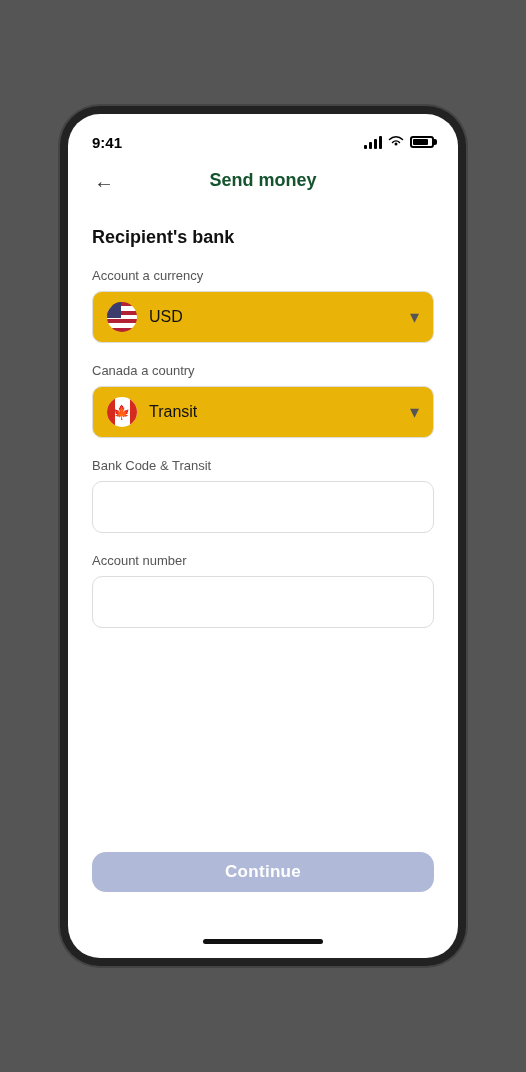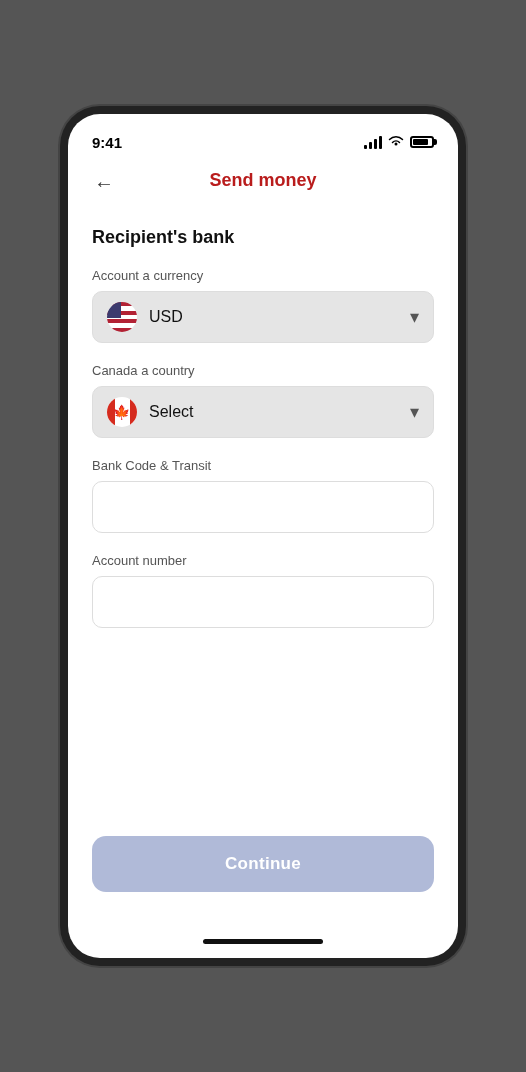--- a/index.html
+++ b/index.html
@@ -117,21 +117,21 @@
 
     .back-arrow {
       font-size: 20px;
       color: #333;
       line-height: 1;
     }
 
     .page-title {
       font-size: 18px;
       font-weight: 600;
-      color: #b91c1c;
+      color: #14532d;
     }
 
     .content {
       flex: 1;
       padding: 20px 24px;
       overflow-y: auto;
     }
 
     .section-title {
       font-size: 18px;
@@ -147,21 +147,21 @@
     .field-label {
       font-size: 13px;
       color: #555;
       margin-bottom: 8px;
     }
 
     .select-wrapper {
       position: relative;
       border: 1.5px solid #ddd;
       border-radius: 10px;
-      background: #e5e5e5;
+      background: #eab308;
       display: flex;
       align-items: center;
       padding: 8px 14px;
       height: 52px;
       cursor: pointer;
     }
 
     .flag-circle {
       width: 30px;
       height: 30px;
@@ -254,21 +254,21 @@
     .spacer {
       flex: 1;
     }
 
     .footer {
       padding: 16px 24px 32px 24px;
     }
 
     .continue-btn {
       width: 100%;
-      height: 56px;
+      height: 40px;
       background: #b0bad8;
       border: none;
       border-radius: 14px;
       font-size: 17px;
       font-weight: 600;
       color: #fff;
       cursor: not-allowed;
       letter-spacing: 0.3px;
     }
 
@@ -334,21 +334,21 @@
         <span class="chevron-down">▾</span>
       </div>
     </div>
 
     <div class="field-group">
       <div class="field-label">Canada a country</div>
       <div class="select-wrapper">
         <div class="flag-circle flag-canada">
           <span class="maple-leaf">🍁</span>
         </div>
-        <span class="select-value">Select</span>
+        <span class="select-value">Transit</span>
         <span class="chevron-down">▾</span>
       </div>
     </div>
 
     <div class="field-group">
       <div class="field-label">Bank Code &amp; Transit</div>
       <input type="text" class="input-field" placeholder="" style="">
     </div>
 
     <div class="field-group">

